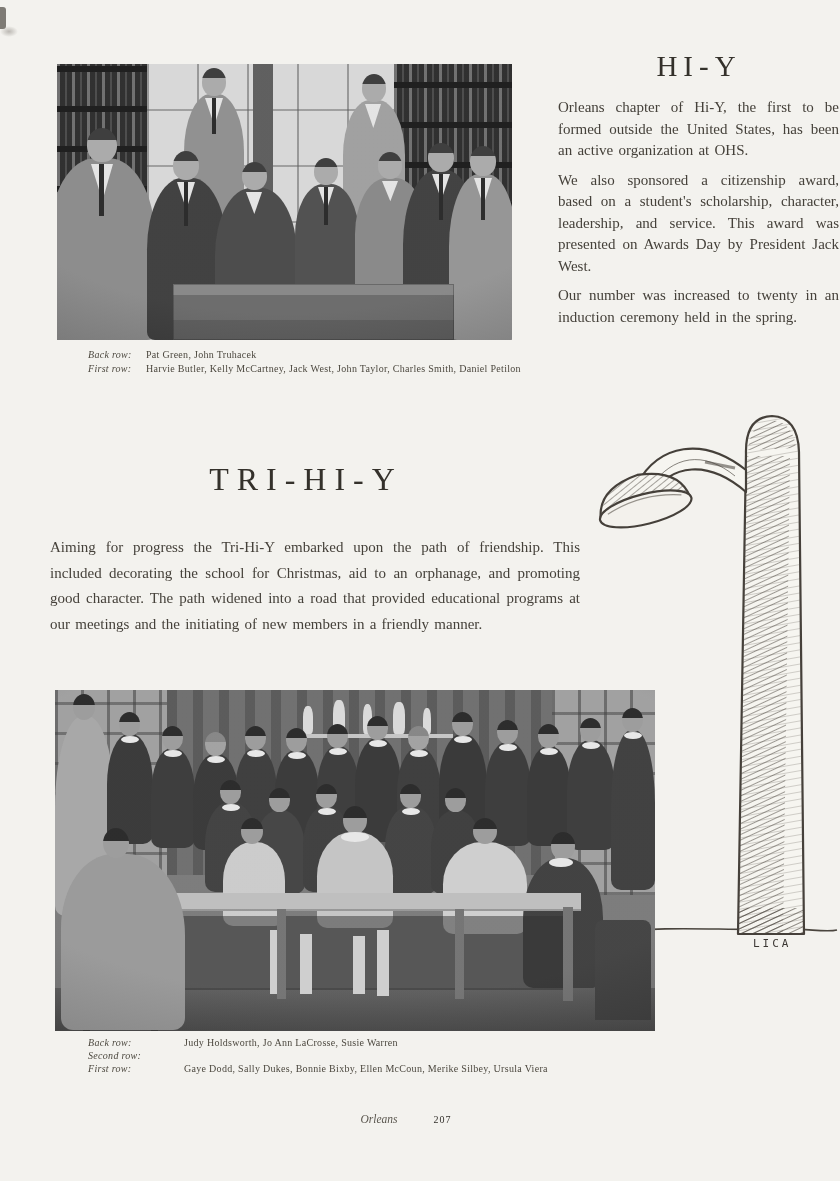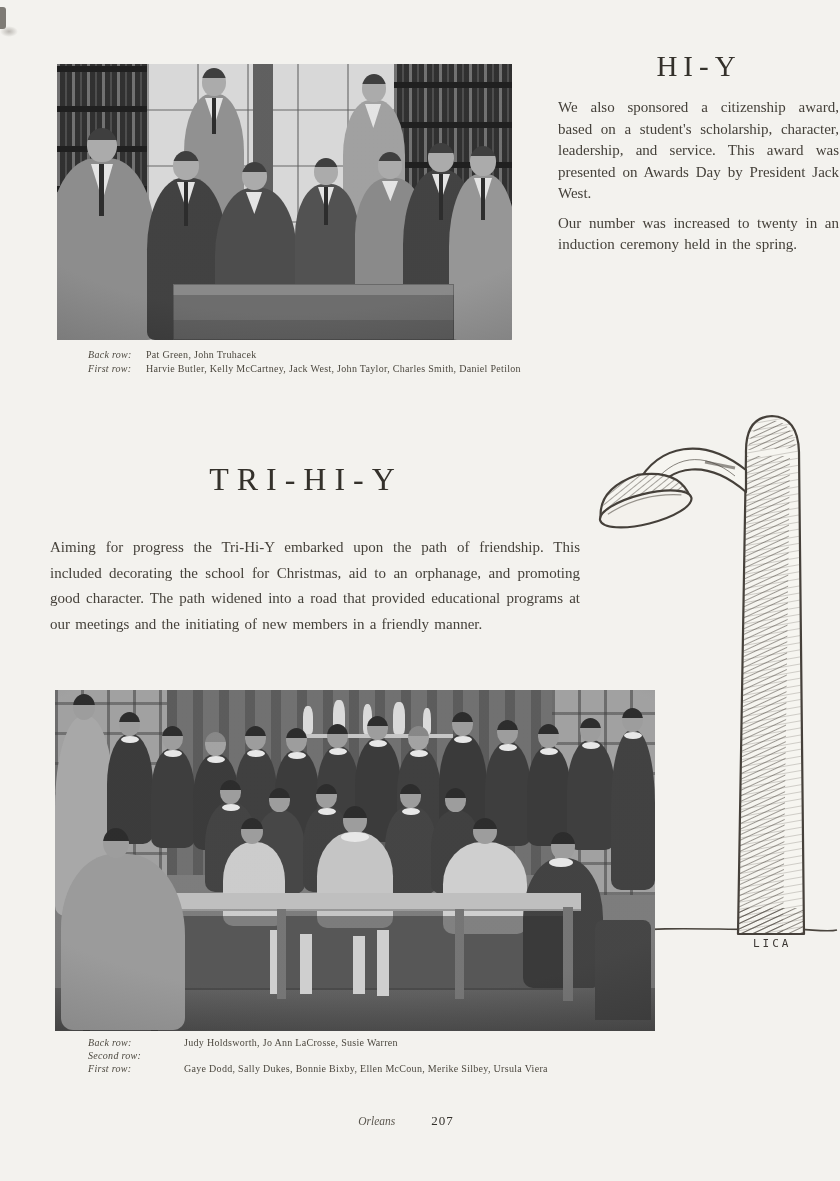--- a/index.html
+++ b/index.html
@@ -69,21 +69,21 @@
     font-size:15px;line-height:25.5px;text-align:justify;word-spacing:1.5px;}
   .caption{position:absolute;font-size:10px;color:#4c483f;letter-spacing:.3px;}
   .hiy-cap{left:88px;top:348px;width:445px;line-height:13.5px;}
   .tri-cap{left:88px;top:1036px;width:568px;line-height:13px;}
   .cap-row{display:flex;}
   .cap-lab{font-style:italic;flex:0 0 58px;}
   .tri-cap .cap-lab{flex-basis:96px;}
   .cap-nm{flex:1;}
   .footer{position:absolute;top:1113px;left:0;width:812px;display:flex;justify-content:center;align-items:baseline;gap:36px;}
   .f-title{font-style:italic;font-size:11.5px;color:#5a564e;}
-  .f-num{font-size:13px;color:#33302b;letter-spacing:1px;}
+  .f-num{font-size:10px;color:#33302b;letter-spacing:1px;}
   .lamp{position:absolute;left:585px;top:410px;width:255px;height:545px;}
 </style>
 </head>
 <body>
 
 <div class="em1"></div>
 <div class="em2"></div>
 
 <section class="photo photo-top" aria-hidden="true">
   <i class="shelf shelf-l"></i>
@@ -142,20 +142,21 @@
     <span class="cap-nm">Pat Green, John Truhacek</span>
   </div>
   <div class="cap-row">
     <span class="cap-lab">First row:</span>
     <span class="cap-nm">Harvie Butler, Kelly McCartney, Jack West, John Taylor, Charles Smith, Daniel Petilon</span>
   </div>
 </div>
 
 <h1 class="hiy-title">HI-Y</h1>
 <div class="hiy-col">
+  <p>Orleans chapter of Hi-Y, the first to be formed outside the United States, has been an active organization at OHS.</p>
   <p>We also sponsored a citizenship award, based on a student's scholarship, character, leadership, and service. This award was presented on Awards Day by President Jack West.</p>
   <p>Our number was increased to twenty in an induction ceremony held in the spring.</p>
 </div>
 
 <h2 class="tri-title">TRI-HI-Y</h2>
 <p class="tri-para">Aiming for progress the Tri-Hi-Y embarked upon the path of friendship. This included decorating the school for Christmas, aid to an orphanage, and promoting good character. The path widened into a road that provided educational programs at our meetings and the initiating of new members in a friendly manner.</p>
 
 <svg class="lamp" viewBox="0 0 255 545" aria-hidden="true">
   <defs>
     <pattern id="hb" width="5" height="5" patternUnits="userSpaceOnUse" patternTransform="rotate(65)">

